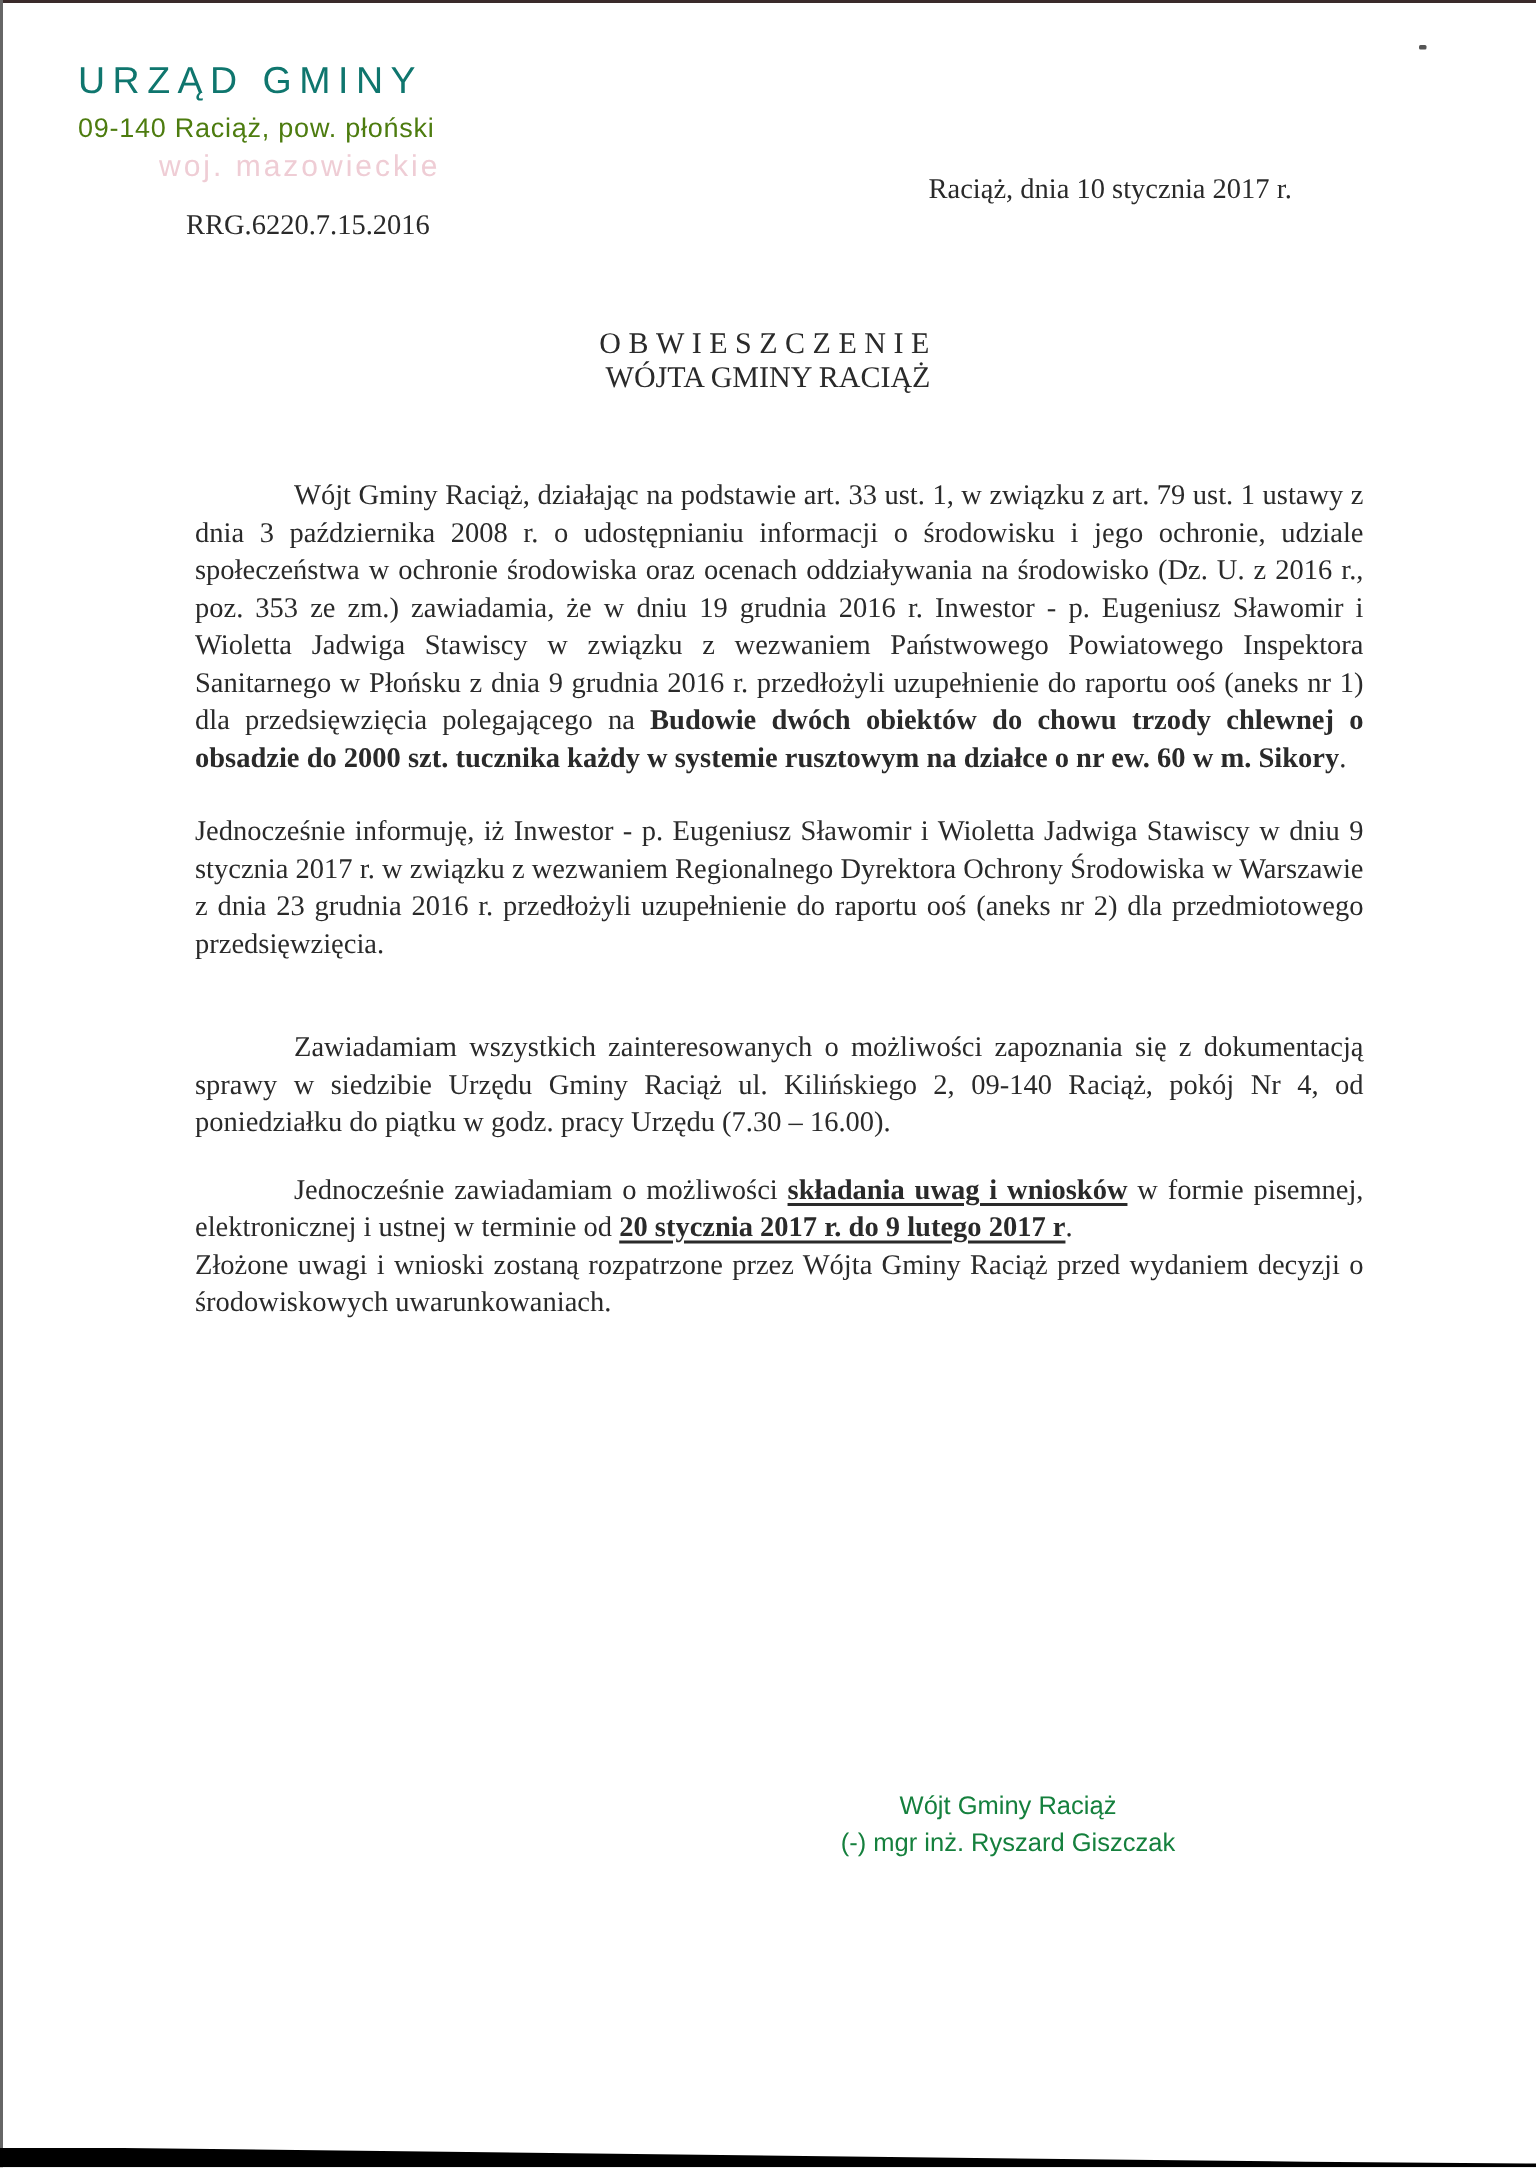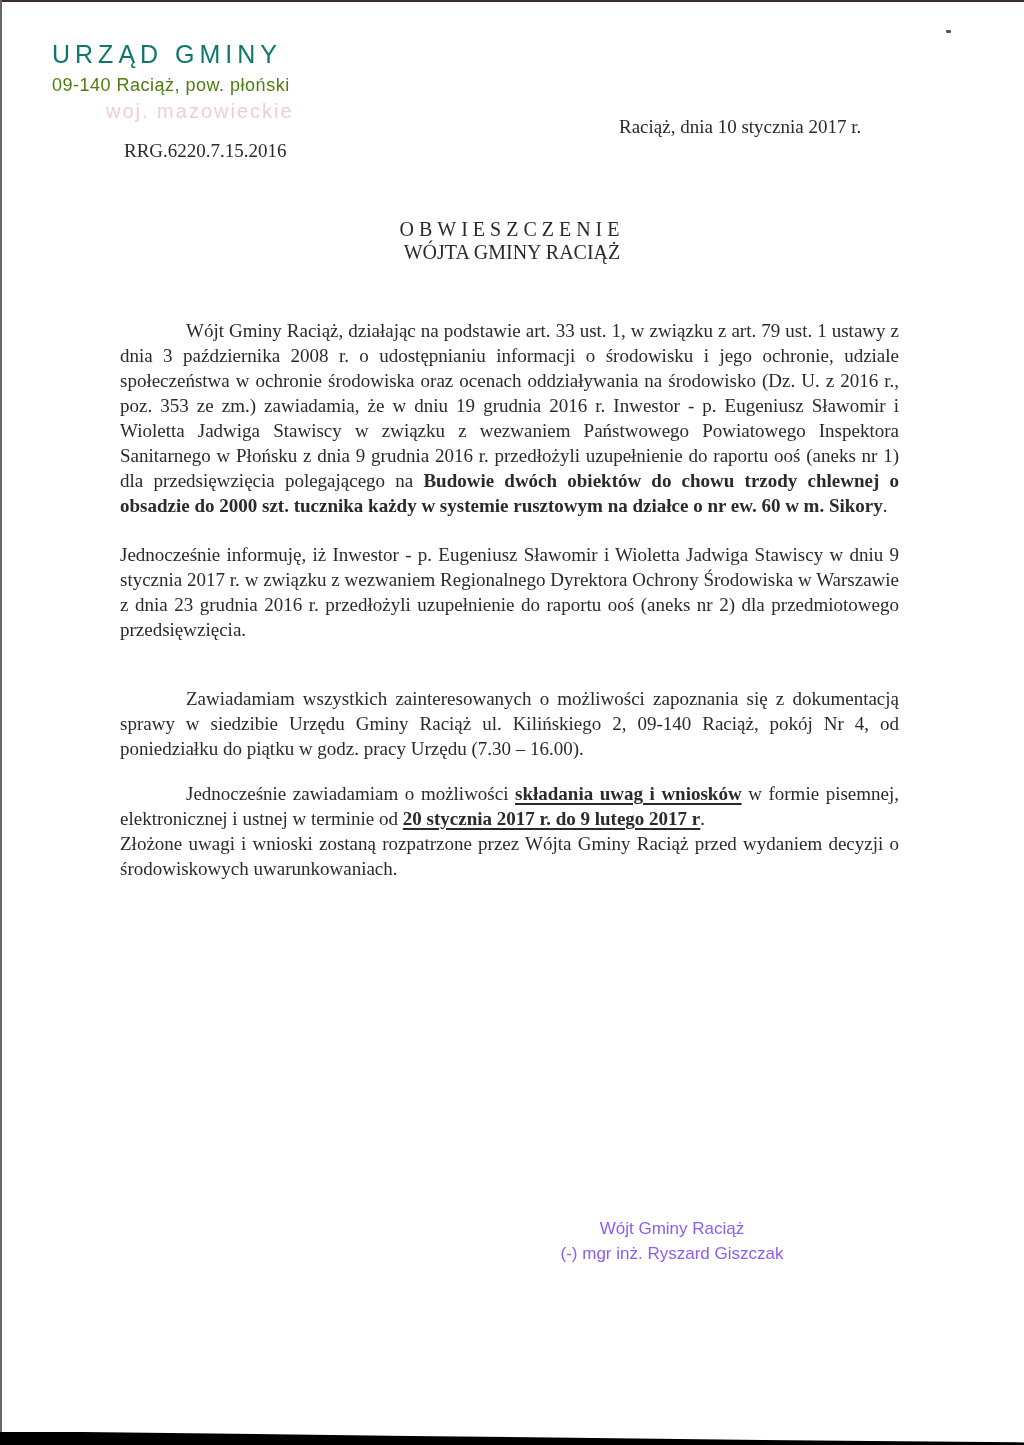--- a/index.html
+++ b/index.html
@@ -22,28 +22,28 @@
   .stamp .l2 { font-size: 18px; margin-top: 6px; letter-spacing: 0.5px; color: #4d7c0f; }
   .stamp .l3 { font-size: 20px; margin-top: 4px; margin-left: 54px; color: #efcdd5; letter-spacing: 2px; }
 
   .ref { position: absolute; left: 124px; top: 140px; font-size: 19px; }
   .date { position: absolute; left: 619px; top: 116px; font-size: 19px; }
 
   .title { position: absolute; left: 0; width: 1024px; text-align: center; top: 218px; }
   .title .t1 { font-weight: normal; font-size: 20px; letter-spacing: 5px; }
   .title .t2 { font-size: 20px; margin-top: 0px; }
 
-  .body { position: absolute; left: 120px; width: 779px; top: 318px; font-size: 19px; line-height: 25px; text-align: justify; }
+  .body { position: absolute; left: 130px; width: 779px; top: 318px; font-size: 19px; line-height: 25px; text-align: justify; }
   .body p { margin: 0; }
   .indent { text-indent: 66px; }
   .gap { height: 20px; }
   .gap2 { height: 24px; }
   b.u { text-decoration: underline; text-decoration-thickness: 2px; text-underline-offset: 3px; }
 
-  .sign { position: absolute; left: 530px; top: 1216px; width: 284px; text-align: center; font-family: "Liberation Sans", sans-serif; font-size: 17px; line-height: 25px; color: #8b5cf6; }
+  .sign { position: absolute; left: 530px; top: 1191px; width: 284px; text-align: center; font-family: "Liberation Sans", sans-serif; font-size: 17px; line-height: 25px; color: #15803d; }
 </style>
 </head>
 <body>
 
 <div class="scan-top"></div>
 <div class="scan-left"></div>
 <div class="scan-bottom"></div>
 <div class="speck"></div>
 
 <div class="stamp">

